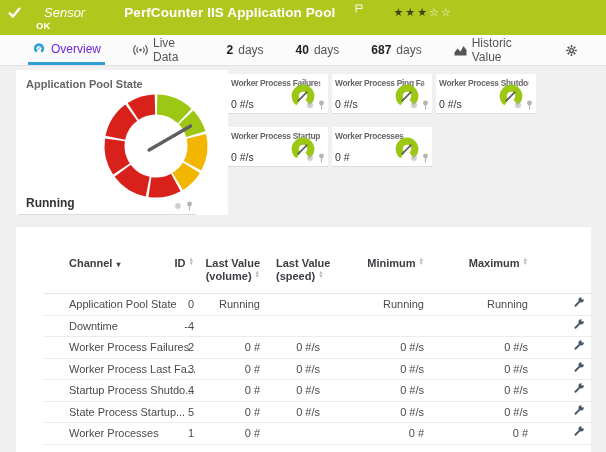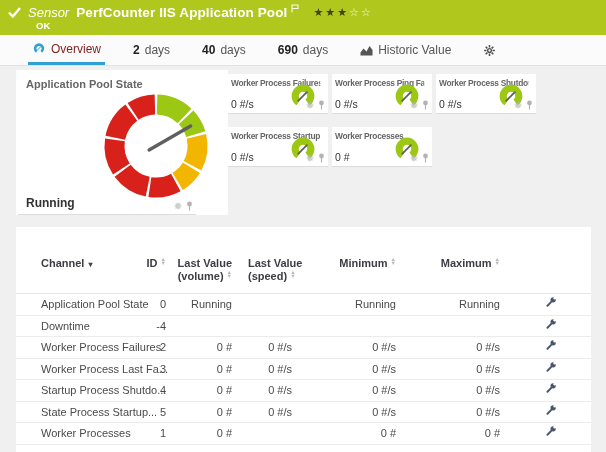--- a/index.html
+++ b/index.html
@@ -1,35 +1,35 @@
 <!DOCTYPE html>
 <html style="--status_green: #b0c81e; --accent_blue: #2f9fd6; --gauge_green: #9cc813; --gauge_yellow: #f2b600; --gauge_red: #d9211b; --needle: #5f5f5f;"><head>
 <meta charset="utf-8">
 <style>
   html,body{margin:0;padding:0;background:#e8e8e8;}
   #app{position:relative;width:606px;height:452px;background:#f0f0f0;overflow:hidden;
        font-family:"Liberation Sans",sans-serif;-webkit-font-smoothing:antialiased;}
   
   .topbar{position:absolute;left:0;top:0;width:606px;height:35px;background:var(--status_green);color:#fff;}
-  .hline1{position:absolute;left:8px;top:4px;display:flex;align-items:center;white-space:nowrap;}
+  .hline1{position:absolute;left:8px;top:4px;display:flex;align-items:center;white-space:nowrap;gap:16px;}
   .hicon{display:flex;align-items:center;}
   .htype{font-style:italic;font-size:13px;margin-left:7px;}
-  .htitle{font-weight:bold;font-size:13.5px;margin-left:7px;letter-spacing:.1px;}
+  .htitle{font-weight:bold;font-size:13.5px;margin-left:23px;letter-spacing:.1px;}
   .hflag{margin-left:4px;margin-bottom:7px;display:flex;}
   .stars{margin-left:14px;font-size:11px;letter-spacing:2px;cursor:pointer;}
   .star.filled{color:rgba(43,46,10,.85);}
   .star.empty{color:rgba(255,255,255,.8);}
   .hstatus{position:absolute;left:36px;top:20px;font-size:9.5px;font-weight:bold;}
   
   .tabs{position:absolute;left:0;top:35px;width:606px;height:31px;background:#fbfbfb;
         border-bottom:1px solid #e2e2e2;display:flex;align-items:stretch;padding-left:28px;box-sizing:border-box;}
   .tab{display:flex;align-items:center;gap:5px;padding:0 4px;margin-right:24px;font-size:12px;color:#555;cursor:pointer;box-sizing:border-box;}
   .tab .ticon{display:flex;align-items:center;color:#555;}
   .tab .tnum{font-weight:bold;color:#222;}
-  .tab.active{border-bottom:3px solid var(--accent_blue);color:#7f1d1d;}
+  .tab.active{border-bottom:3px solid var(--accent_blue);color:#6d28d9;}
   
   .panel{position:absolute;background:#fff;box-sizing:border-box;}
   #panel-main{left:16px;top:70px;width:212px;height:145px;}
   .panel-title{position:absolute;left:10px;top:8px;font-size:11px;font-weight:bold;color:#666;}
   #main-gauge{position:absolute;left:84px;top:20px;}
   .panel-status{position:absolute;left:10px;bottom:5px;font-size:12px;font-weight:bold;color:#333;}
   .footer-line{position:absolute;left:2px;bottom:0;width:178px;border-bottom:1px solid #dcdcdc;}
   .panel-icons{position:absolute;display:flex;gap:4px;align-items:center;color:#b3b3b3;}
   .panel-icons.big{left:158px;bottom:4px;}
   .panel-icons span{display:flex;cursor:pointer;}
@@ -37,21 +37,21 @@
   .mini{width:100px;height:40px;border-bottom:1px solid #dcdcdc;}
   .mini-title{position:absolute;left:3px;top:4px;width:96px;font-size:9px;letter-spacing:-.3px;
               font-weight:bold;color:#666;white-space:nowrap;overflow:hidden;
               transform:scaleX(.93);transform-origin:left center;}
   .mini-gauge{position:absolute;right:12px;top:9px;}
   .mg-arc{stroke:var(--gauge_green);}
   .mg-needle{stroke:var(--needle);}
   .mini-value{position:absolute;left:3px;bottom:3px;font-size:10.5px;color:#333;}
   .mini .panel-icons{right:3px;bottom:3px;}
   
-  #panel-table{left:16px;top:227px;width:575px;height:225px;}
+  #panel-table{left:16px;top:227px;width:575px;height:225px;padding-left:28px;}
   .thead{position:relative;height:66px;border-bottom:1px solid #e5e5e5;}
   .th{position:absolute;top:30px;font-size:11px;font-weight:bold;color:#3c3c44;line-height:13px;white-space:pre-line;}
   .trow{position:relative;height:21.5px;border-bottom:1px solid #ececec;cursor:pointer;box-sizing:border-box;}
   .td{position:absolute;top:0;line-height:21.5px;font-size:11px;color:#4a4a4a;white-space:nowrap;}
   .h0,.c0{left:25px;}
   .h1,.c1{left:105px;width:45px;text-align:right;}
   .h2,.c2{left:155px;width:61px;text-align:right;}
   .h3{left:232px;width:72px;text-align:left;}
   .c3{left:230px;width:46px;text-align:right;}
   .h4,.c4{left:320px;width:60px;text-align:right;}
@@ -89,29 +89,38 @@
       <div class="tab active">
         <span class="ticon">
           <svg width="14" height="13" viewBox="0 0 40 40">
             <path d="M13.1 29.8 A12 12 0 1 1 26.9 29.8" fill="none" stroke="#2f9fd6" stroke-width="8"></path>
             <line x1="14" y1="26" x2="26" y2="14" stroke="#2f9fd6" stroke-width="3"></line>
           </svg>
         </span>
         <span class="tlabel">Overview</span>
       </div>
       <div class="tab">
+        <span class="ticon">
+          <svg width="15" height="12" viewBox="0 0 15 12">
+            <circle cx="7.5" cy="6" r="1.3" fill="currentColor"></circle>
+            <path d="M4.9 3.4 A3.7 3.7 0 0 0 4.9 8.6 M10.1 3.4 A3.7 3.7 0 0 1 10.1 8.6 M2.6 1.4 A6.5 6.5 0 0 0 2.6 10.6 M12.4 1.4 A6.5 6.5 0 0 1 12.4 10.6" fill="none" stroke="currentColor" stroke-width="1.2"></path>
+          </svg>
+        </span>
+        <span class="tlabel">Live Data</span>
+      </div>
+      <div class="tab">
         <span class="tnum">2</span>
         <span class="tlabel">days</span>
       </div>
       <div class="tab">
         <span class="tnum">40</span>
         <span class="tlabel">days</span>
       </div>
       <div class="tab">
-        <span class="tnum">690</span>
+        <span class="tnum">687</span>
         <span class="tlabel">days</span>
       </div>
       <div class="tab">
         <span class="ticon">
           <svg width="13" height="11" viewBox="0 0 13 11">
             <path d="M0.5 10.5 V7.5 L3.5 3.5 L6.5 6.5 L9.5 1 L12.5 5 V10.5 Z" fill="currentColor"></path>
           </svg>
         </span>
         <span class="tlabel">Historic Value</span>
       </div>

